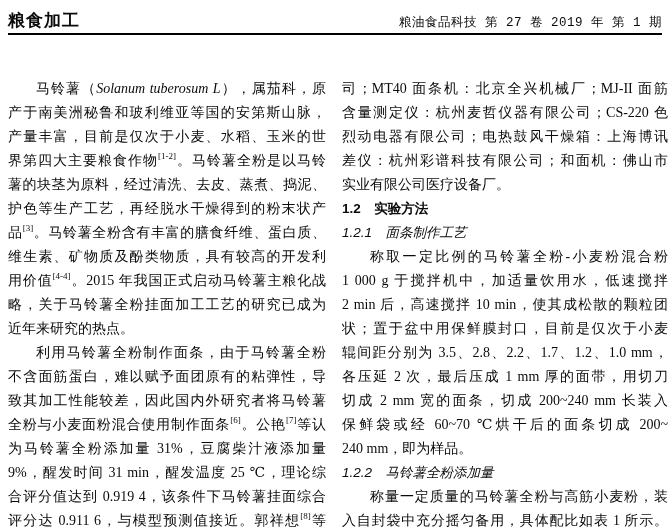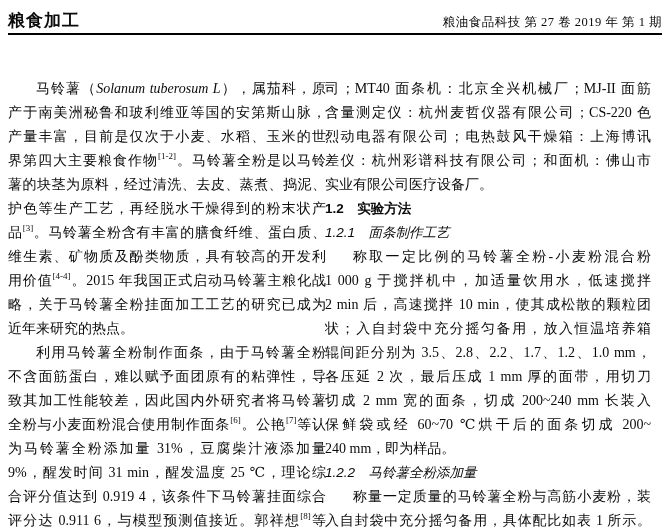--- a/index.html
+++ b/index.html
@@ -15,33 +15,33 @@
   }
   .running-header{
     position:absolute;left:8px;right:9px;top:8px;height:24px;
     display:flex;justify-content:space-between;align-items:flex-end;
   }
   .section-label{
     font-family:"Liberation Sans","DejaVu Sans",sans-serif;
     font-weight:700;font-size:17px;letter-spacing:1px;
   }
   .journal-label{
-    font-family:Liberation Serif, serif;
+    font-family:Liberation Mono, monospace;
     font-size:12.5px;letter-spacing:0.5px;padding-bottom:1px;
   }
   .header-rule{
     position:absolute;left:8px;right:9px;top:33px;height:2px;background:#000;
   }
   .col{
     position:absolute;top:47px;bottom:0;overflow:hidden;
     font-size:14px;
     margin-top:30px;
   }
   .col-left{left:8px;width:318px;}
-  .col-right{left:325px;width:326px;}
+  .col-right{left:342px;width:326px;}
   .ln{
     height:24px;line-height:24px;overflow:hidden;
     text-align:justify;text-align-last:justify;
     text-justify:inter-character;
   }
   .ln.end{text-align-last:left;}
   .ln.ind{text-indent:2em;}
   .ln.h1{
     font-family:"Liberation Sans","DejaVu Sans",sans-serif;
     font-weight:700;text-align-last:left;font-size:13.5px;
@@ -92,21 +92,21 @@
     <div class="ln">司；MT40 面条机：北京全兴机械厂；MJ-II 面筋</div>
     <div class="ln">含量测定仪：杭州麦哲仪器有限公司；CS-220 色</div>
     <div class="ln">烈动电器有限公司；电热鼓风干燥箱：上海博讯</div>
     <div class="ln">差仪：杭州彩谱科技有限公司；和面机：佛山市</div>
     <div class="ln end">实业有限公司医疗设备厂。</div>
     <div class="ln h1">1.2　实验方法</div>
     <div class="ln h2">1.2.1　面条制作工艺</div>
     <div class="ln ind">称取一定比例的马铃薯全粉-小麦粉混合粉</div>
     <div class="ln">1 000 g 于搅拌机中，加适量饮用水，低速搅拌</div>
     <div class="ln">2 min 后，高速搅拌 10 min，使其成松散的颗粒团</div>
-    <div class="ln">状；入自封袋中充分摇匀备用，放入恒温培养箱</div>
+    <div class="ln">状；置于盆中用保鲜膜封口，目前是仅次于小麦</div>
     <div class="ln">辊间距分别为 3.5、2.8、2.2、1.7、1.2、1.0 mm，</div>
     <div class="ln">各压延 2 次，最后压成 1 mm 厚的面带，用切刀</div>
     <div class="ln">切成 2 mm 宽的面条，切成 200~240 mm 长装入</div>
     <div class="ln">保鲜袋或经 60~70 ℃烘干后的面条切成 200~</div>
     <div class="ln end">240 mm，即为样品。</div>
     <div class="ln h2">1.2.2　马铃薯全粉添加量</div>
     <div class="ln ind">称量一定质量的马铃薯全粉与高筋小麦粉，装</div>
     <div class="ln">入自封袋中充分摇匀备用，具体配比如表 1 所示。</div>
   </div>
 

